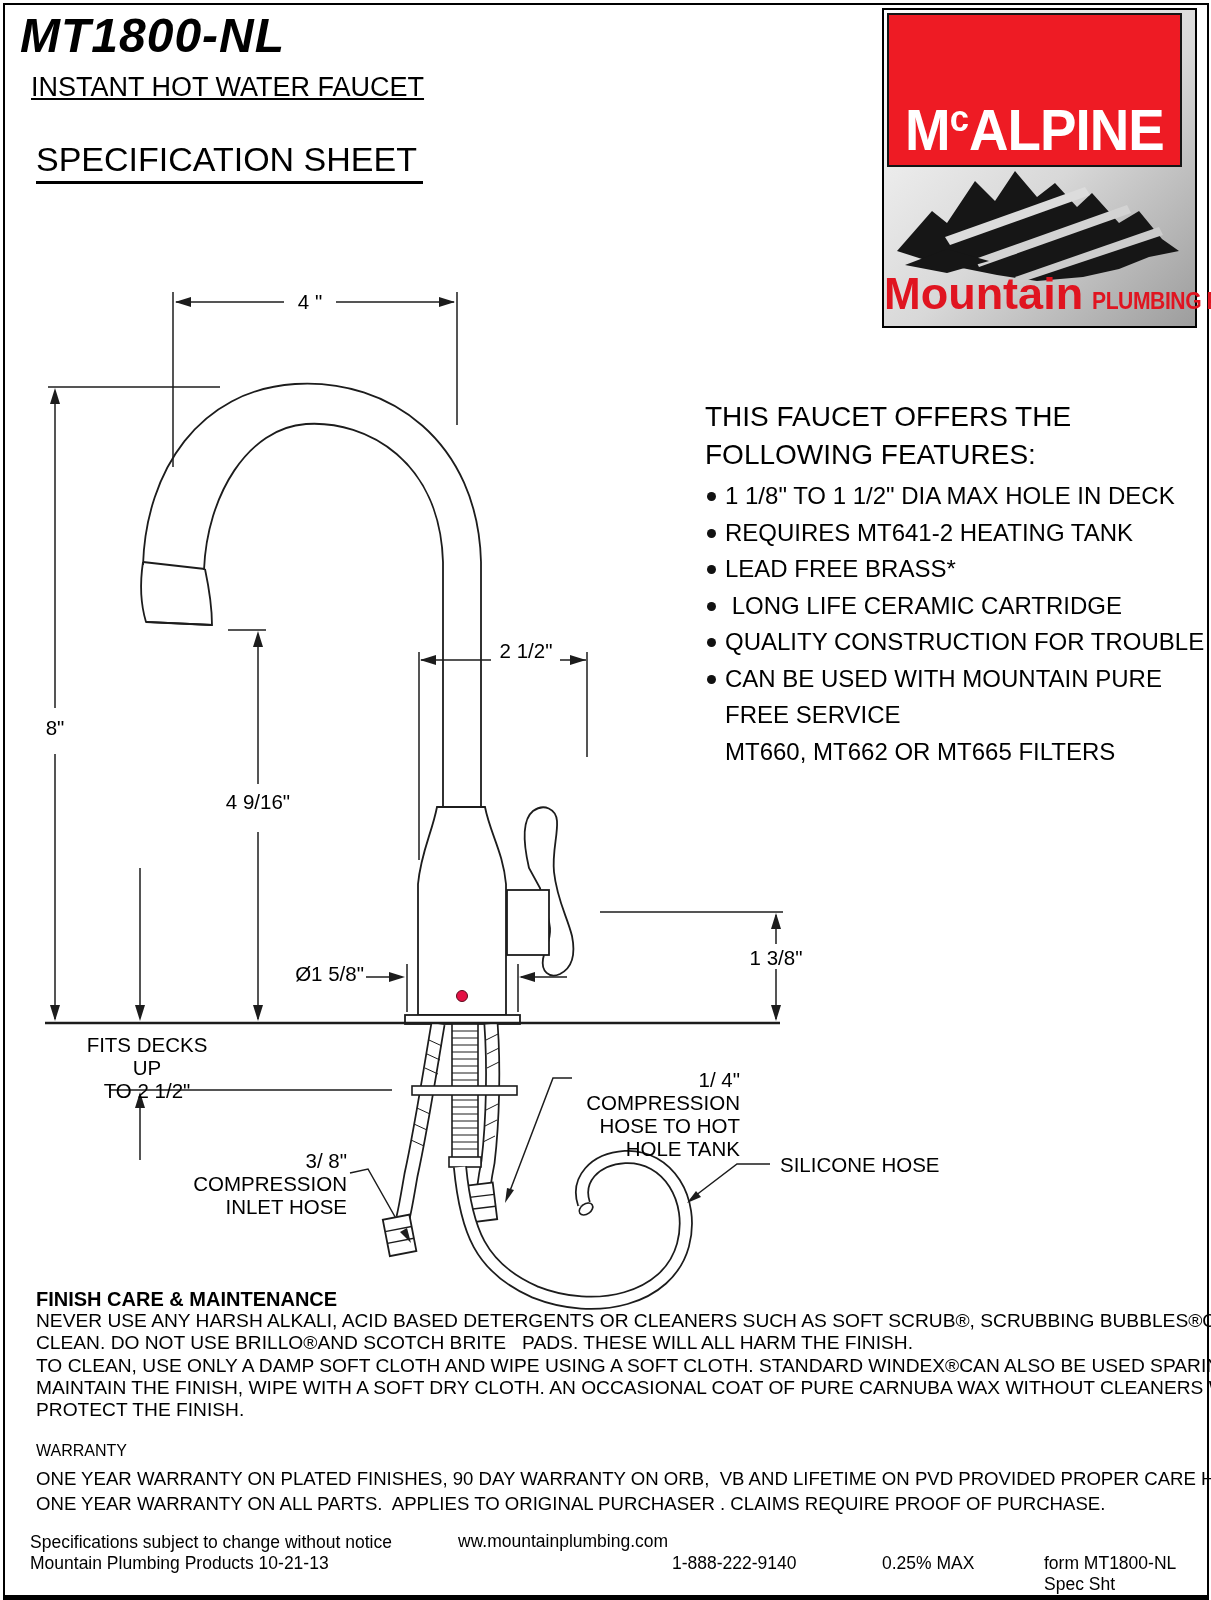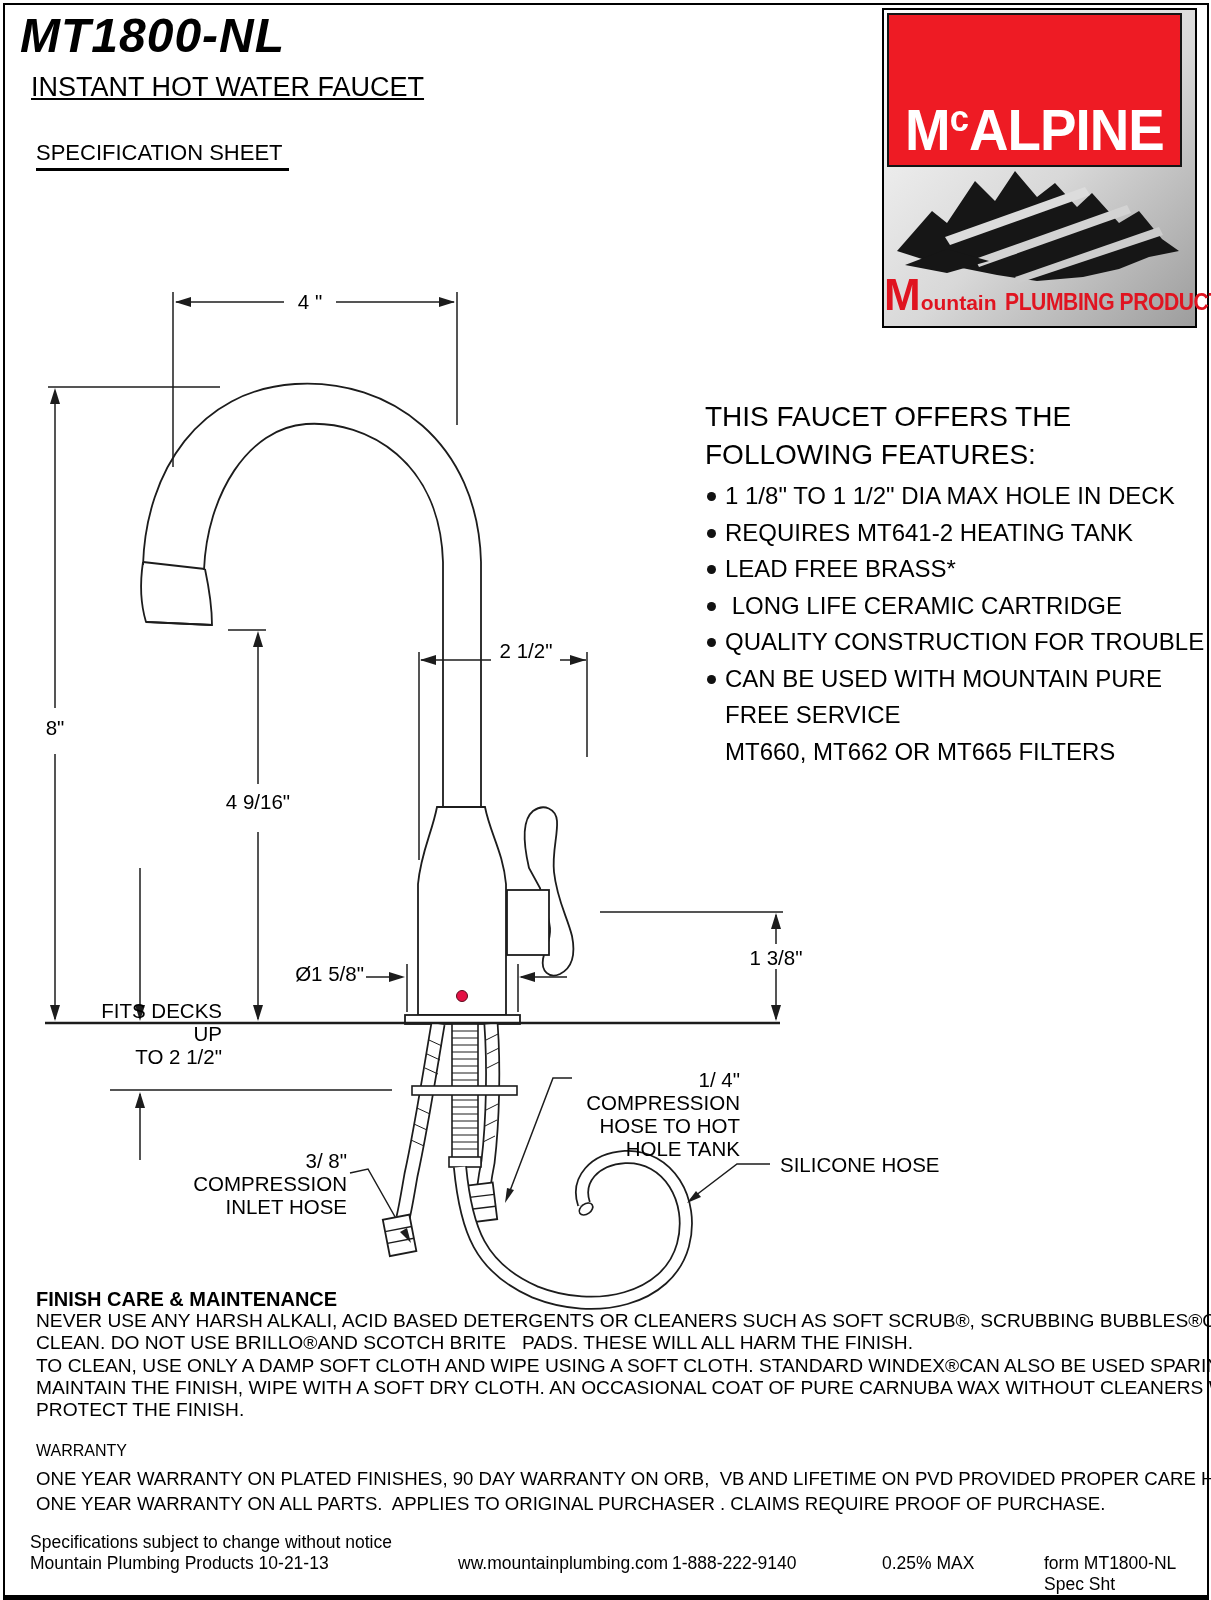--- a/index.html
+++ b/index.html
@@ -5,32 +5,32 @@
   html,body{margin:0;padding:0;background:#fff;}
   body{width:1211px;height:1600px;position:relative;overflow:hidden;
        font-family:"Liberation Sans","DejaVu Sans",sans-serif;color:#000;}
   .abs{position:absolute;}
   .pre{white-space:pre;}
   .page-border{left:3px;top:3px;width:1202px;height:1590px;border:2px solid #000;border-bottom:5px solid #000;pointer-events:none;}
 
   
   .model{left:20px;top:8px;font-size:48px;font-weight:bold;font-style:italic;letter-spacing:1px;}
   .subtitle{left:31px;top:72px;font-size:27px;text-decoration:underline;}
-  .sheet-title{left:36px;top:140px;font-size:22px;border-bottom:3px solid #000;padding:0 6px 2px 0;}
+  .sheet-title{left:36px;top:140px;font-size:34px;border-bottom:3px solid #000;padding:0 6px 2px 0;}
 
   
   .logo{left:882px;top:8px;width:311px;height:316px;border:2px solid #000;
         background:linear-gradient(135deg,#fdfdfd 0%,#d8d8d8 55%,#9d9d9d 100%);}
   .logo-red{position:absolute;left:3px;top:3px;right:13px;height:150px;background:#ee1b24;border:2px solid #151515;}
   .brand{position:absolute;left:0;right:0;bottom:2px;text-align:center;color:#fff;font-weight:bold;
          font-size:57px;letter-spacing:-1px;transform:scaleX(.96);transform-origin:center;}
   .brand .supc{font-size:36px;position:relative;top:-19px;letter-spacing:0;}
   .logo-mts{position:absolute;left:3px;top:155px;width:305px;height:122px;}
   .logo-line{position:absolute;left:0;right:0;bottom:6px;text-align:center;color:#e01420;font-weight:bold;white-space:nowrap;}
-  .logo-word1{font-size:21px;display:inline-block;}
+  .logo-word1{font-size:45px;display:inline-block;}
   .logo-word1::first-letter{font-size:44px;}
   .logo-word2{font-size:24px;display:inline-block;transform:scaleX(.88);transform-origin:left;margin-left:4px;letter-spacing:-.5px;}
 
   
   .feat-head{left:705px;top:398px;font-size:28px;line-height:38px;}
   .feat-rows{left:707px;top:478px;font-size:24px;line-height:36.5px;}
   .feat-row{white-space:nowrap;}
   .bullet{display:inline-block;width:9px;height:9px;border-radius:50%;background:#111;margin-right:9px;vertical-align:3px;}
   .nob .bullet{visibility:hidden;}
 
@@ -206,21 +206,21 @@
     <polygon points="687,1203 696,1191 701,1197"></polygon>
   </g>
 </svg>
 
 <div class="abs dlab ctr" style="left:284px;top:290px;width:52px;">4 "</div>
 <div class="abs dlab ctr" style="left:37px;top:716px;width:36px;">8"</div>
 <div class="abs dlab ctr" style="left:214px;top:790px;width:88px;">4 9/16"</div>
 <div class="abs dlab ctr" style="left:494px;top:639px;width:64px;">2 1/2"</div>
 <div class="abs dlab rgt" style="left:292px;top:962px;width:72px;">Ø1 5/8"</div>
 <div class="abs dlab ctr" style="left:737px;top:946px;width:78px;">1 3/8"</div>
-<div class="abs dlab ctr" style="left:72px;top:999px;width:150px;background:transparent;text-align:right;">
+<div class="abs dlab ctr" style="left:72px;top:1033px;width:150px;background:transparent;">
   <div>FITS DECKS UP</div>
   <div>TO 2 1/2"</div>
 </div>
 <div class="abs dlab rgt" style="left:163px;top:1149px;width:184px;background:transparent;">
   <div>3/ 8" COMPRESSION</div>
   <div>INLET HOSE</div>
 </div>
 <div class="abs dlab rgt" style="left:565px;top:1068px;width:175px;background:transparent;">
   <div>1/ 4" COMPRESSION</div>
   <div>HOSE TO HOT</div>
@@ -238,16 +238,16 @@
 </div>
 
 <div class="abs wr-head">WARRANTY</div>
 <div class="abs wr-lines">
   <div class="pre">ONE YEAR WARRANTY ON PLATED FINISHES, 90 DAY WARRANTY ON ORB,  VB AND LIFETIME ON PVD PROVIDED PROPER CARE HAS BEEN USED.</div>
   <div class="pre">ONE YEAR WARRANTY ON ALL PARTS.  APPLIES TO ORIGINAL PURCHASER . CLAIMS REQUIRE PROOF OF PURCHASE.</div>
 </div>
 
 <div class="abs foot" style="left:30px;top:1532px;">Specifications subject to change without notice</div>
 <div class="abs foot" style="left:30px;top:1553px;">Mountain Plumbing Products 10-21-13</div>
-<div class="abs foot" style="left:458px;top:1531px;margin-top:22px;">ww.mountainplumbing.com</div>
+<div class="abs foot" style="left:458px;top:1531px;">ww.mountainplumbing.com</div>
 <div class="abs foot" style="left:672px;top:1553px;text-align:center;">1-888-222-9140</div>
 <div class="abs foot" style="left:882px;top:1553px;">0.25% MAX</div>
 <div class="abs foot" style="left:1044px;top:1553px;">form MT1800-NL Spec Sht</div>
 
 </body></html>

